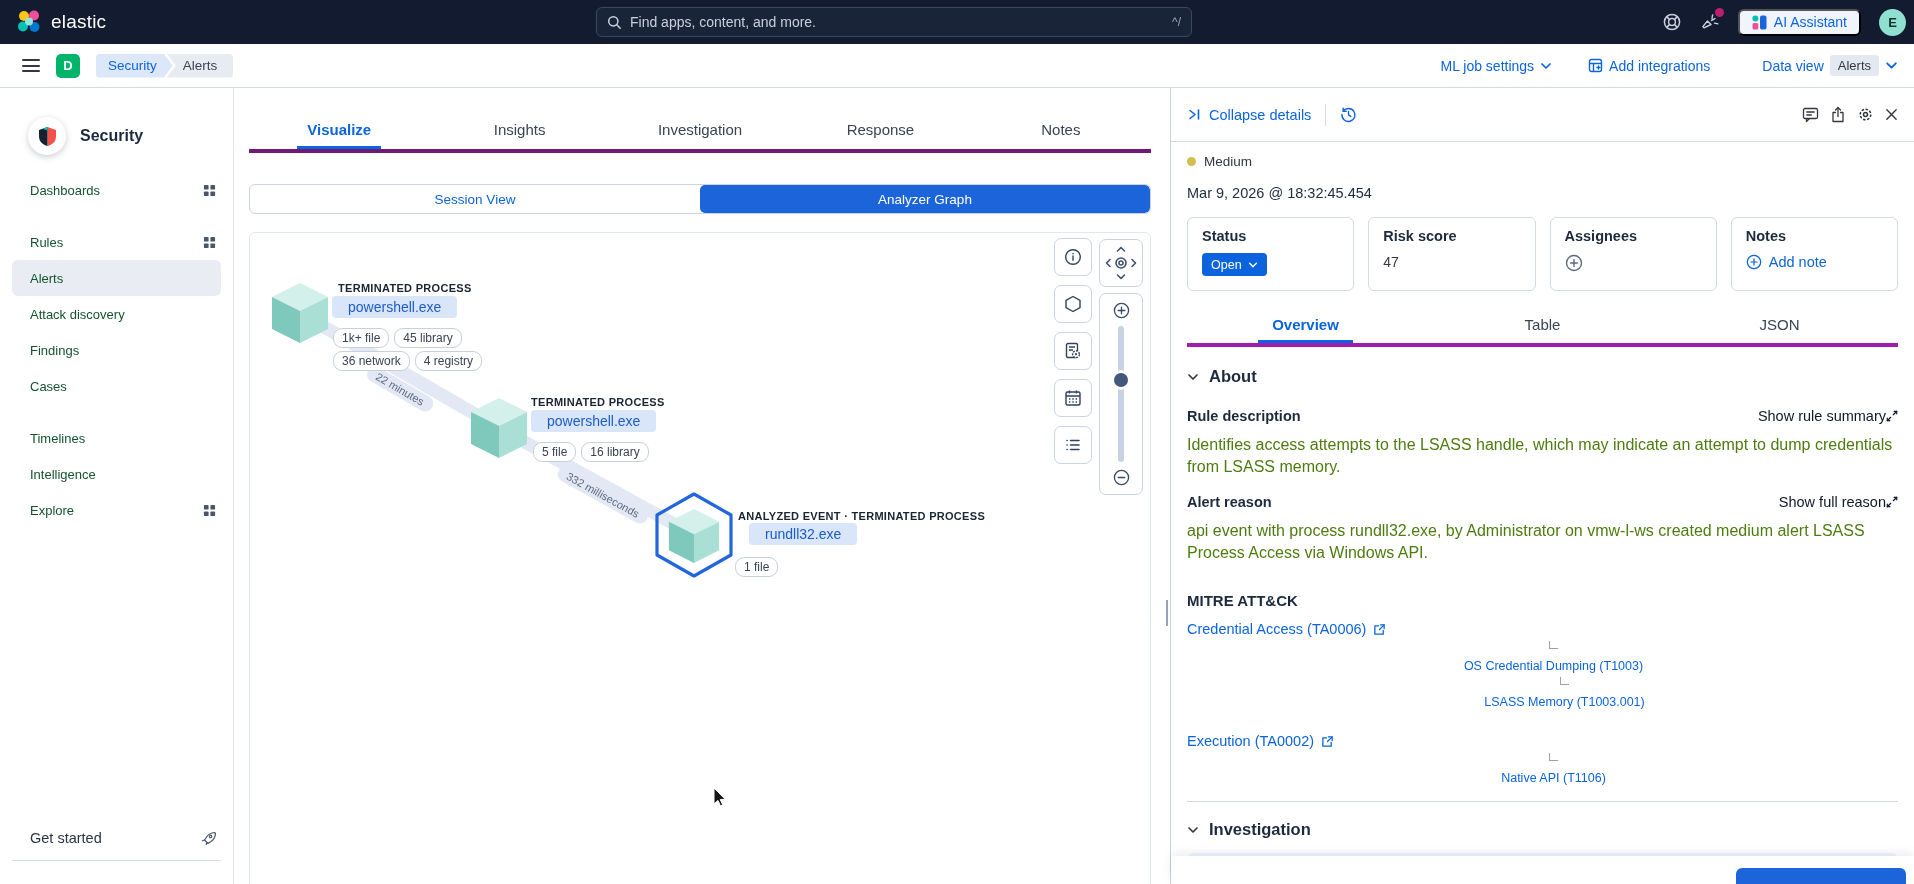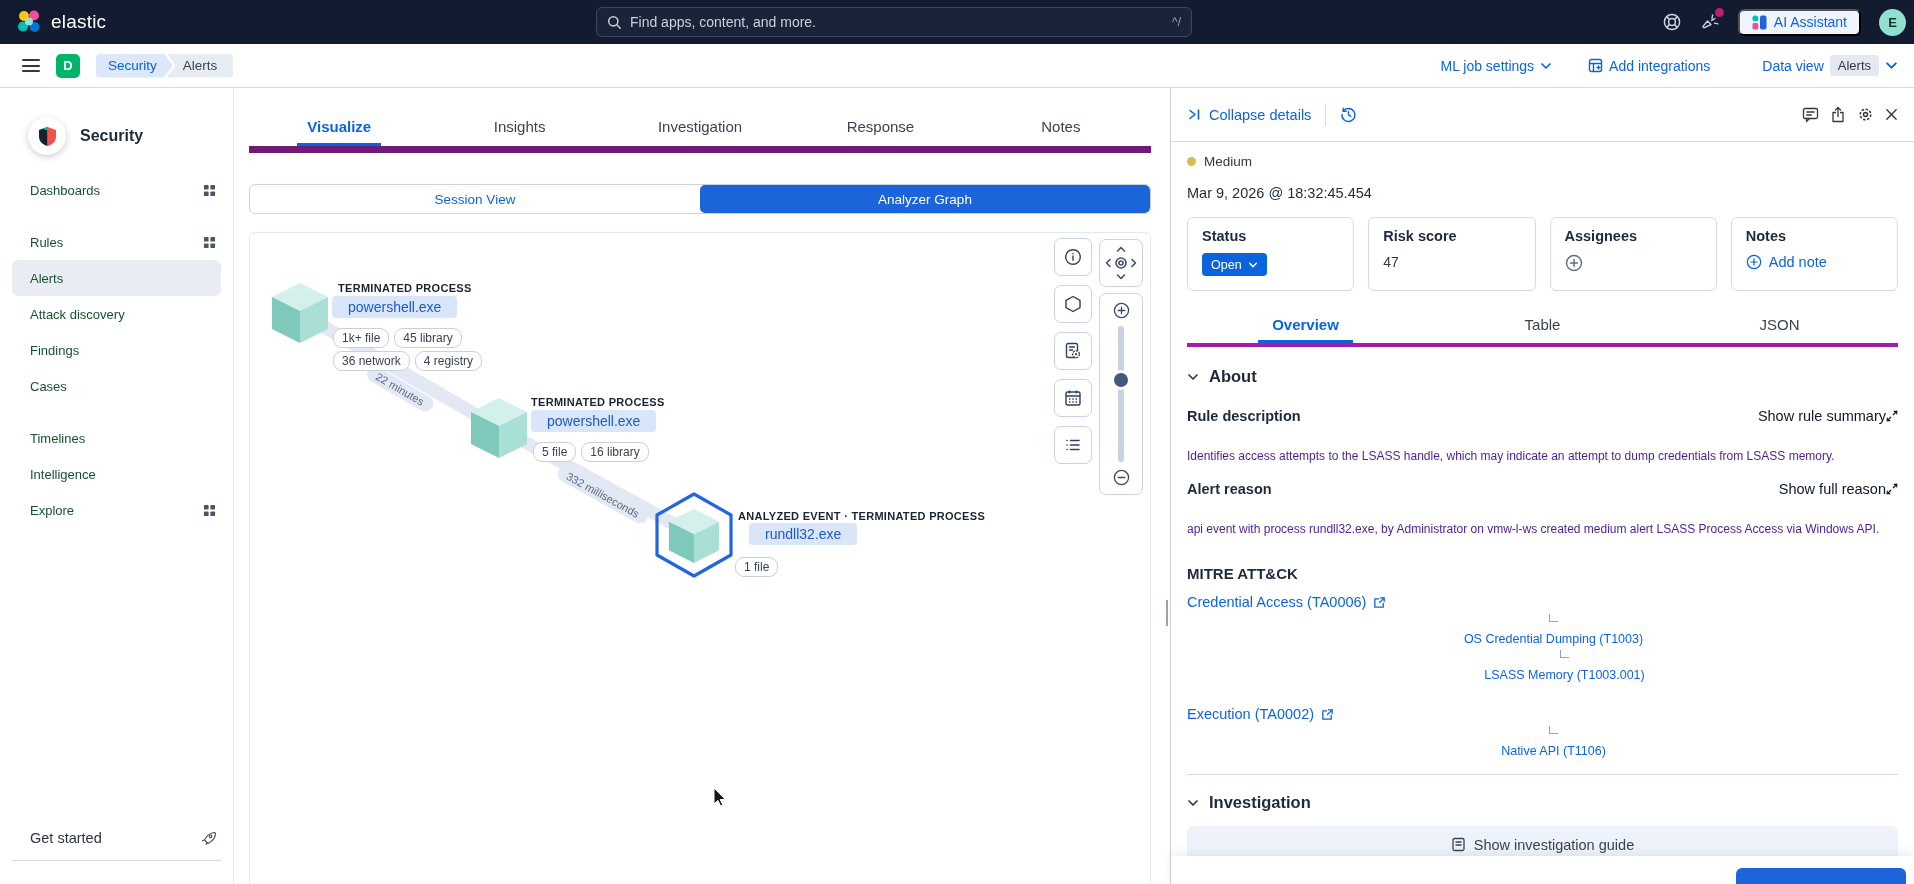--- a/index.html
+++ b/index.html
@@ -55,21 +55,21 @@
   .nav-item.active { background:#E9EDF3; border-radius:6px; margin:0 12px; padding:0 5px 0 18px; }
   .gs-row { position:absolute; left:0; right:0; top:732px; height:36px; display:flex; align-items:center;
             padding:0 17px 0 30px; font-size:14.5px; color:#2B3343; }
   .side-div { position:absolute; left:12px; right:12px; top:772px; height:1px; background:#D3DAE6; }
   .manage-row { position:absolute; left:0; right:0; top:784px; height:36px; display:flex; align-items:center;
                 padding:0 17px 0 30px; font-size:14.5px; color:#2B3343; }
   .grid-ic { margin-left:auto; }
 
   
   .content { position:absolute; left:234px; top:88px; width:936px; height:796px; }
-  .tabs { position:absolute; left:15px; top:24px; width:902px; height:41px; display:flex; border-bottom:7px solid #701a75; }
+  .tabs { position:absolute; left:15px; top:24px; width:902px; height:41px; display:flex; border-bottom:4px solid #701a75; }
   .tab { flex:1; display:flex; justify-content:center; align-items:flex-end; font-size:15px; font-weight:500; color:#3A4354; }
   .tab .t { padding:8px 10px 11px; }
   .tab.active { color:#0B64DD; font-weight:600; }
   .tab.active .t { box-shadow:inset 0 -3px 0 #0B64DD; }
   .toggle { position:absolute; left:15px; top:96px; width:902px; height:30px; border:1px solid #C9D3E3;
             border-radius:6px; display:flex; overflow:hidden; background:#fff; }
   .toggle .seg { flex:1; display:flex; align-items:center; justify-content:center; font-size:13.5px; font-weight:500; }
   .toggle .seg.left { color:#0B64DD; }
   .toggle .seg.right { background:#1B64D9; color:#fff; border-radius:5px; }
 
@@ -118,21 +118,21 @@
   .add-note { margin-top:10px; display:flex; align-items:center; gap:7px; color:#0B64DD; font-size:14.5px; font-weight:500; }
   .p-tabs { margin-top:18px; height:38px; display:flex; border-bottom:4px solid #a21caf; }
   .p-tab { flex:1; display:flex; justify-content:center; align-items:flex-end; font-size:15px; font-weight:500; color:#3A4354; }
   .p-tab .t { padding:6px 14px 10px; }
   .p-tab.active { color:#0B64DD; font-weight:600; }
   .p-tab.active .t { box-shadow:inset 0 -3px 0 #0B64DD; }
   .sec-head { margin-top:20px; display:flex; align-items:center; gap:10px; font-size:16.5px; font-weight:700; color:#1D2A3E; }
   .row-split { margin-top:22px; display:flex; align-items:center; }
   .lbl { font-size:14.5px; font-weight:700; color:#1D2A3E; }
   .link-r { margin-left:auto; display:flex; align-items:center; color:#0f172a; font-size:14.5px; }
-  .para { margin-top:24px; font-size:12px; line-height:1.38; color:#4c1d95; max-width:706px; }
+  .para { margin-top:10px; font-size:16px; line-height:1.38; color:#4d7c0f; max-width:706px; }
   .mitre-h { margin-top:28px; font-size:15px; font-weight:700; color:#1D2A3E; }
   .mitre-l0 { margin-top:12px; display:flex; align-items:center; gap:7px; color:#0B64DD; font-size:14.5px; font-weight:500; }
   .mitre-sub { margin-top:7px; display:flex; align-items:center; gap:7px; color:#0B64DD; font-size:12.5px; font-weight:500;flex-direction:column; }
   .ind1 { padding-left:22px; } .ind2 { padding-left:44px; }
   .tree { width:9px; height:8px; border-left:1.5px solid #98A2B3; border-bottom:1.5px solid #98A2B3; transform:translateY(-3px); }
   .gap-top { margin-top:24px; }
   .hr { margin-top:16px; height:1px; background:#D3DAE6; }
   .invest-box { margin-top:14px; height:52px; background:#EEF3FB; border-radius:6px; display:flex;
                 justify-content:center; padding-top:11px; }
   .invest-btn { display:flex; align-items:flex-start; gap:8px; color:#3A4354; font-size:14.5px; font-weight:500; }

